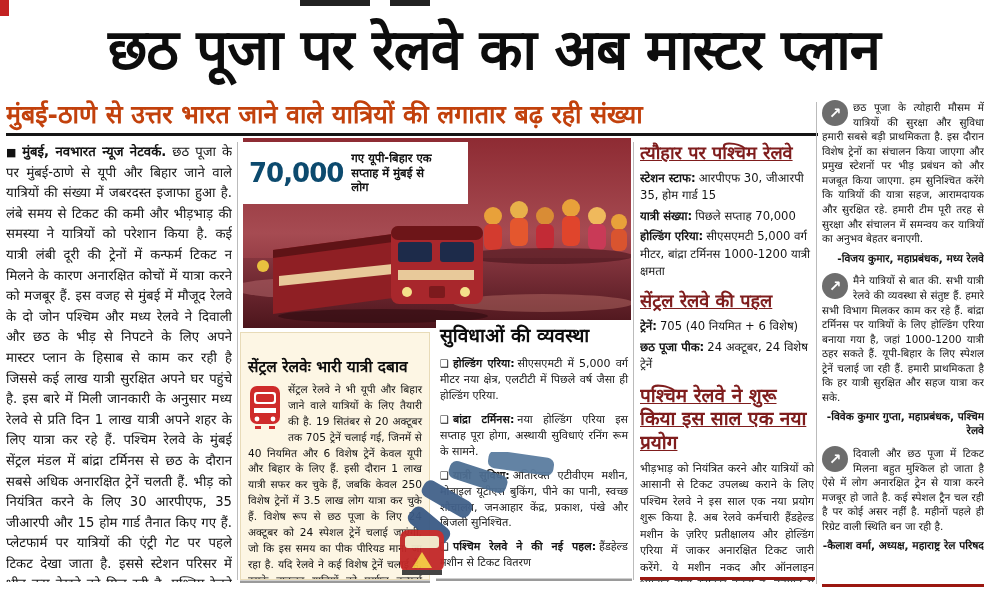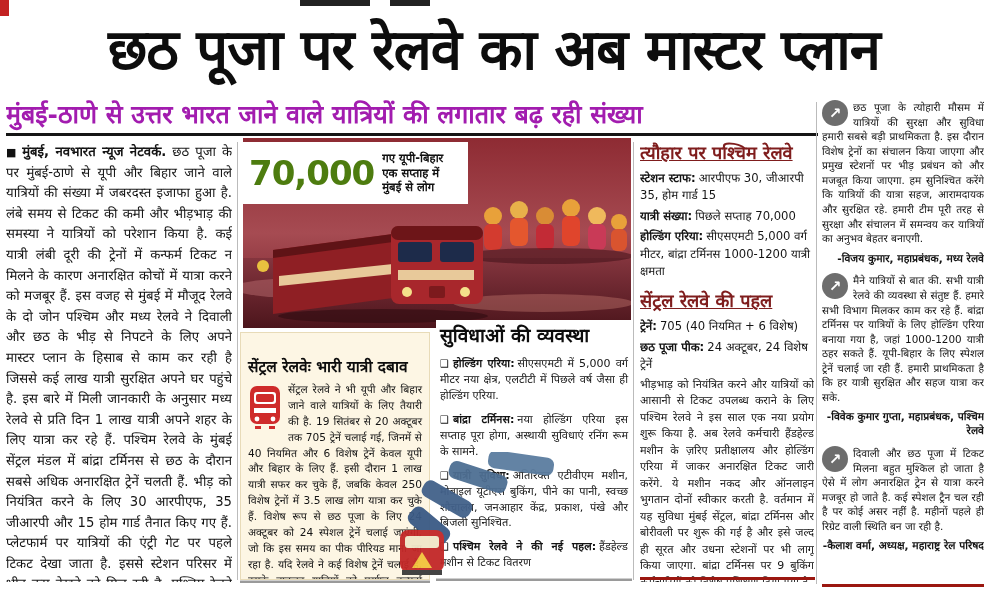--- a/index.html
+++ b/index.html
@@ -13,21 +13,21 @@
   .edge-mark{ position:absolute; top:0; height:6px; background:#222; }
   .em1{ left:300px; width:70px; } .em2{ left:390px; width:40px; }
 
   .headline{
     position:absolute; left:0; top:4px; width:988px; height:92px;
     font-size:56px; line-height:92px; font-weight:800; text-align:center;
     letter-spacing:-1px; white-space:nowrap; color:#0d0d0d;
   }
   .subheadline{
     position:absolute; left:6px; top:98px; width:812px; height:38px;
-    font-size:25px; line-height:34px; font-weight:800; color:#a21caf;
+    font-size:25px; line-height:34px; font-weight:800; color:#c2410c;
     border-bottom:3px solid #151515; white-space:nowrap; overflow:hidden;
   }
 
   .vrule{ position:absolute; width:1px; background:#bbb; }
   .vr1{ left:237px; top:142px; height:438px; }
   .vr2{ left:633px; top:142px; height:438px; }
   .vr3{ left:816px; top:102px; height:482px; }
 
   .col-left{
     position:absolute; left:6px; top:142px; width:226px; height:440px;
@@ -38,21 +38,21 @@
 
   .photo{
     position:absolute; left:243px; top:138px; width:388px; height:190px;
     overflow:hidden; background:#7e1d20;
   }
   .photo svg{ position:absolute; left:0; top:0; }
   .stat-panel{
     position:absolute; left:0; top:4px; width:225px; height:62px;
     background:#ffffff; padding:3px 6px; display:flex; align-items:center; gap:8px;
   }
-  .stat-num{ font-size:34px; font-weight:800; color:#4d7c0f; letter-spacing:-1px; }
+  .stat-num{ font-size:26px; font-weight:800; color:#0c4a6e; letter-spacing:-1px; }
   .stat-cap{ font-size:11.5px; font-weight:700; line-height:1.3; color:#111; width:92px; }
 
   .box-central{
     position:absolute; left:240px; top:332px; width:190px; height:248px;
     background:#fdf6e4; border:1px solid #e8dbb8; padding:22px 7px; overflow:hidden;
   }
   .box-central h2{ font-size:15.5px; font-weight:800; margin-bottom:5px; color:#0d0d0d; }
   .box-central .train-front-icon{ float:left; margin:2px 6px 2px 0; }
   .box-central p{ font-size:10.6px; line-height:1.5; text-align:justify; }
 
@@ -218,20 +218,21 @@
   <div class="col-stats">
     <h2>त्यौहार पर पश्चिम रेलवे</h2>
     <div class="stat-item"><b>स्टेशन स्टाफ:</b><span>आरपीएफ 30, जीआरपी 35, होम गार्ड 15</span></div>
     <div class="stat-item"><b>यात्री संख्या:</b><span>पिछले सप्ताह 70,000</span></div>
     <div class="stat-item"><b>होल्डिंग एरिया:</b><span>सीएसएमटी 5,000 वर्ग मीटर, बांद्रा टर्मिनस 1000-1200 यात्री क्षमता</span></div>
 
     <h2 style="margin-top:8px;">सेंट्रल रेलवे की पहल</h2>
     <div class="stat-item"><b>ट्रेनें:</b><span>705 (40 नियमित + 6 विशेष)</span></div>
     <div class="stat-item"><b>छठ पूजा पीक:</b><span>24 अक्टूबर, 24 विशेष ट्रेनें</span></div>
 
+    <h2 class="exp-title">पश्चिम रेलवे ने शुरू किया इस साल एक नया प्रयोग</h2>
     <p class="exp-body">भीड़भाड़ को नियंत्रित करने और यात्रियों को आसानी से टिकट उपलब्ध कराने के लिए पश्चिम रेलवे ने इस साल एक नया प्रयोग शुरू किया है. अब रेलवे कर्मचारी हैंडहेल्ड मशीन के ज़रिए प्रतीक्षालय और होल्डिंग एरिया में जाकर अनारक्षित टिकट जारी करेंगे. ये मशीन नकद और ऑनलाइन भुगतान दोनों स्वीकार करती है. वर्तमान में यह सुविधा मुंबई सेंट्रल, बांद्रा टर्मिनस और बोरीवली पर शुरू की गई है और इसे जल्द ही सूरत और उधना स्टेशनों पर भी लागू किया जाएगा. बांद्रा टर्मिनस पर 9 बुकिंग कर्मचारियों को विशेष प्रशिक्षण दिया गया है.</p>
   </div>
   <div class="maroon-line ml-stats"></div>
 
   <div class="col-quotes">
     <div class="quote">
       <div class="q-icon">↗</div>
       <p class="q-text">छठ पूजा के त्योहारी मौसम में यात्रियों की सुरक्षा और सुविधा हमारी सबसे बड़ी प्राथमिकता है. इस दौरान विशेष ट्रेनों का संचालन किया जाएगा और प्रमुख स्टेशनों पर भीड़ प्रबंधन को और मजबूत किया जाएगा. हम सुनिश्चित करेंगे कि यात्रियों की यात्रा सहज, आरामदायक और सुरक्षित रहे. हमारी टीम पूरी तरह से सुरक्षा और संचालन में समन्वय कर यात्रियों का अनुभव बेहतर बनाएगी.</p>
       <div class="q-attr">-विजय कुमार, महाप्रबंधक, मध्य रेलवे</div>
     </div>

